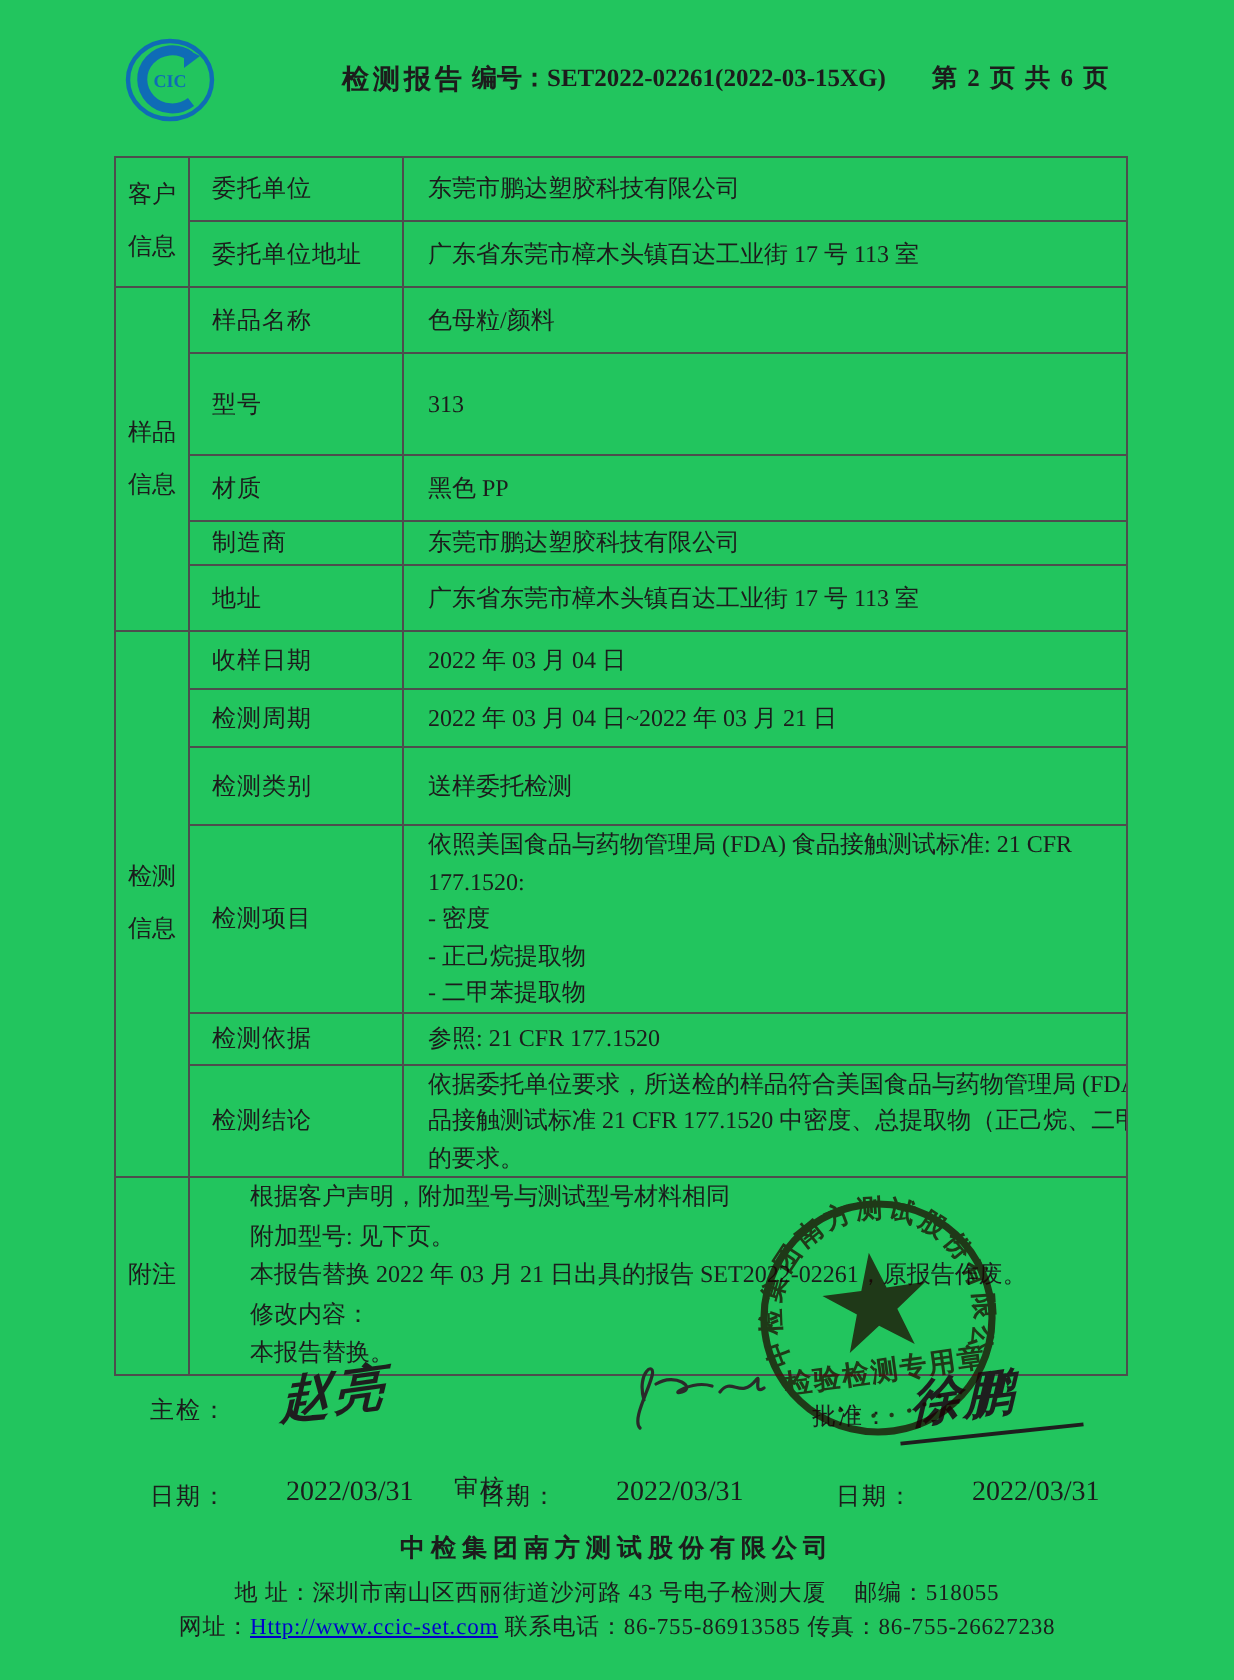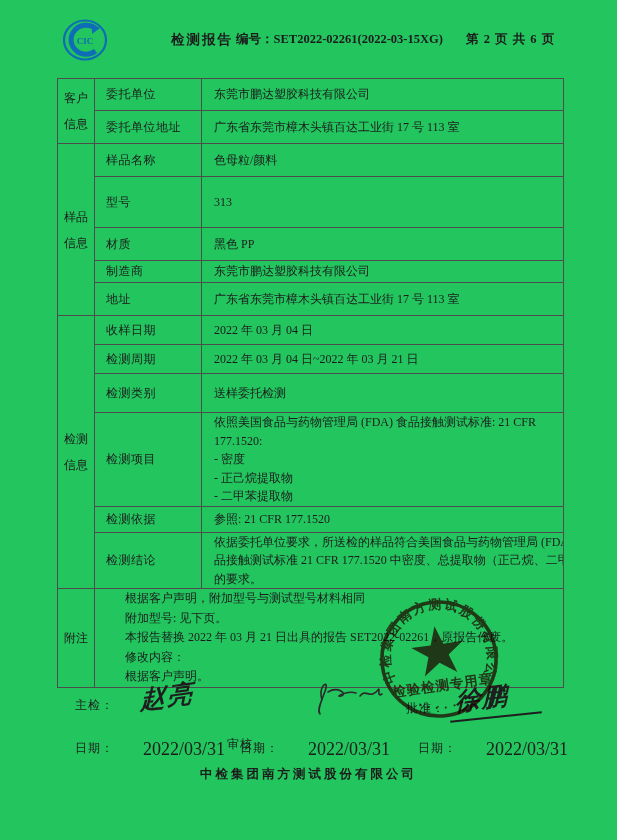--- a/index.html
+++ b/index.html
@@ -8,33 +8,33 @@
     font-family:"Liberation Serif","DejaVu Serif",serif;color:#1c1c1c;
   }
   
   .hdr-logo{position:absolute;left:62px;top:19px;width:46px;height:42px;}
   .hdr-title{position:absolute;left:144px;top:31px;font-size:13.5px;font-weight:bold;letter-spacing:2px;margin-left:27px;}
   .hdr-no{position:absolute;left:236px;top:31px;font-size:12.5px;font-weight:bold;}
   .hdr-page{position:absolute;left:466px;top:31px;font-size:12.5px;font-weight:bold;letter-spacing:1px;}
   
   table.rpt{position:absolute;left:57px;top:78px;width:506px;border-collapse:collapse;table-layout:fixed;}
   table.rpt td{border:1px solid #4d4d4d;font-size:12px;vertical-align:middle;overflow:hidden;}
-  td.sec{width:37px;text-align:center;line-height:26px;padding:0 5px;}
+  td.sec{width:37px;text-align:center;line-height:26px;padding:0 5px;font-family:Liberation Mono, monospace;}
   td.lbl{width:107px;padding:0 0 0 11px;letter-spacing:0.5px;}
   td.val{width:362px;padding:0 4px 0 12px;}
   .ln{white-space:nowrap;line-height:18.5px;}
   .ln19{white-space:nowrap;line-height:19.5px;}
   td.top{vertical-align:middle;}
   
   .sig-label{position:absolute;font-size:12px;letter-spacing:1px;}
   .sig-name{position:absolute;font-size:25px;font-style:italic;font-weight:bold;
             transform:rotate(-8deg) skewX(-8deg);color:#1e1e1e;letter-spacing:2px;}
   .sig-underline{position:absolute;height:2px;background:#1e1e1e;transform:rotate(-6deg);}
   .date-label{position:absolute;font-size:12px;letter-spacing:1px;}
-  .date-val{position:absolute;font-size:18px;}
+  .date-val{position:absolute;font-size:14px;}
   
   .stamp{position:absolute;left:376px;top:596px;width:126px;height:126px;
          transform:rotate(-8deg);mix-blend-mode:multiply;opacity:0.92;}
   
   .ft-company{position:absolute;left:0;top:766px;width:617px;text-align:center;
               font-size:12.5px;font-weight:bold;letter-spacing:3px;}
   .ft-line{position:absolute;left:0;width:617px;text-align:center;font-size:11.5px;letter-spacing:0.4px;}
   .ft-addr{top:789px;} .ft-web{top:806px;}
   .ft-link{color:#0000cc;text-decoration:underline;}
   .sp{display:inline-block;width:14px;}
@@ -132,21 +132,21 @@
       </td>
     </tr>
 
     <tr style="height:95px">
       <td class="sec">附注</td>
       <td class="val top" colspan="2" style="padding-left:30px">
         <div class="ln19">根据客户声明，附加型号与测试型号材料相同</div>
         <div class="ln19">附加型号: 见下页。</div>
         <div class="ln19">本报告替换 2022 年 03 月 21 日出具的报告 SET2022-02261，原报告作废。</div>
         <div class="ln19">修改内容：</div>
-        <div class="ln19">根据客户声明。</div>
+        <div class="ln19">本报告替换。</div>
       </td>
     </tr>
   </tbody>
     </table>
 
   <span class="sig-label" style="left:75px;top:697px">主检：</span>
   <span class="sig-name" style="left:140px;top:680px">赵亮</span>
 
   <span class="sig-label" style="left:227px;top:736px">审核：</span>
   <svg style="position:absolute;left:308px;top:676px" width="78" height="40" viewBox="0 0 78 40">
@@ -177,14 +177,22 @@
         <circle cx="46" cy="109" r="1.1"></circle>
       <circle cx="54" cy="111" r="1.1"></circle>
         <circle cx="63" cy="112" r="1.1"></circle>
       <circle cx="72" cy="111" r="1.1"></circle>
         <circle cx="80" cy="109" r="1.1"></circle>
       <circle cx="88" cy="106" r="1.1"></circle>
     </g>
   </svg>
 
   <div class="ft-company">中检集团南方测试股份有限公司</div>
+  <div class="ft-line ft-addr">
+    <span>地  址：</span><span>深圳市南山区西丽街道沙河路 43 号电子检测大厦</span><span class="sp"></span><span>邮编：</span><span>518055</span>
+  </div>
+  <div class="ft-line ft-web">
+    <span>网址：</span><a href="#" class="ft-link">Http://www.ccic-set.com</a>
+    <span>联系电话：</span><span>86-755-86913585</span>
+    <span>传真：</span><span>86-755-26627238</span>
+  </div>
 
 </div>
 
 </body></html>

